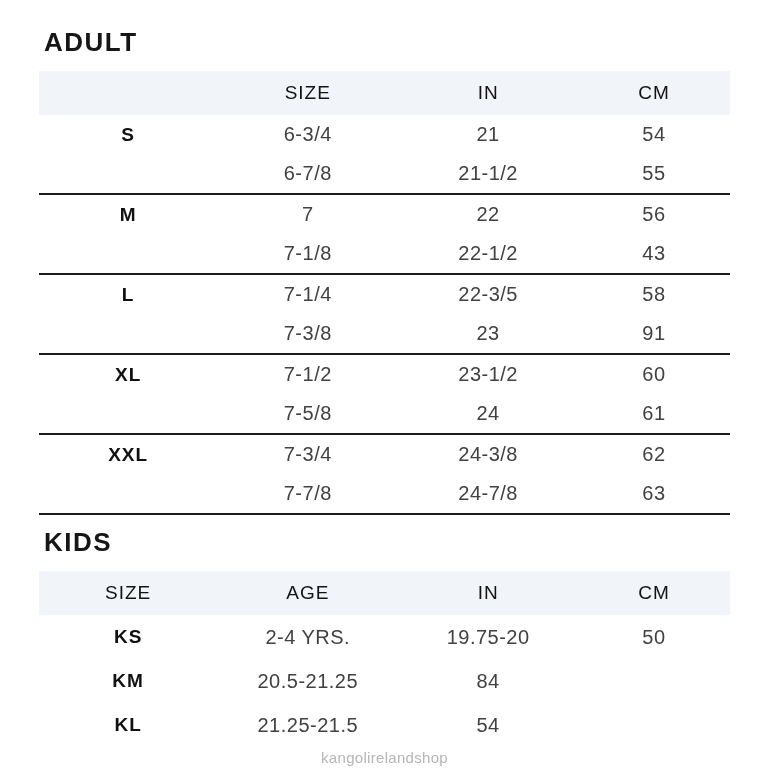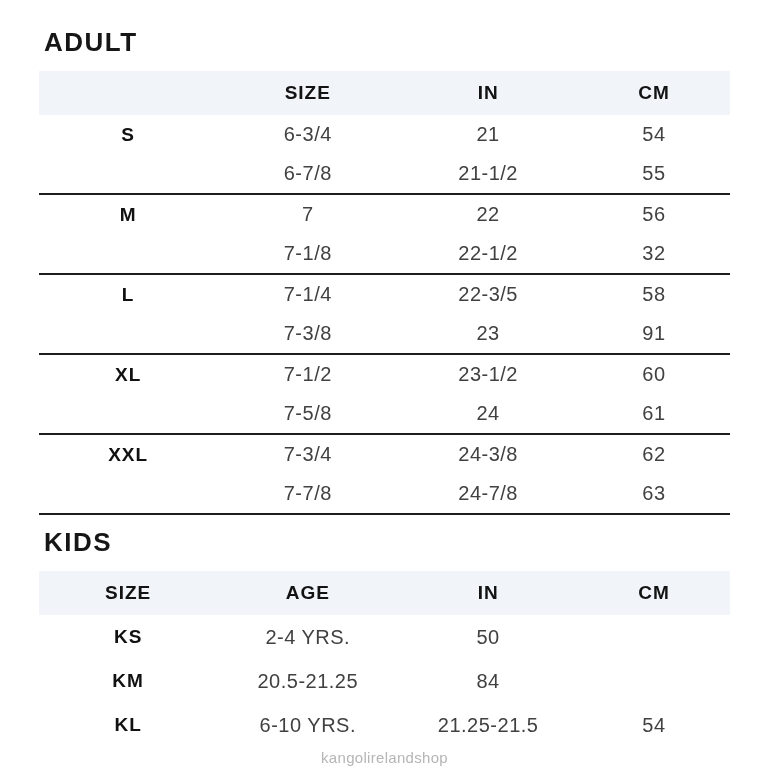--- a/index.html
+++ b/index.html
@@ -21,21 +21,21 @@
   .table { width: 691px; }
   .grid-row {
     display: grid;
     grid-template-columns: 25.8% 26.2% 26% 22%;
     align-items: center;
     text-align: center;
   }
   .thead {
     height: 44px;
     background: #f1f4f8;
-    font-weight: 700;
+    font-weight: 400;
     font-size: 19px;
     letter-spacing: 1px;
     color: #131313;
   }
   .adult .data-row { height: 39px; }
   .kids .data-row { height: 44px; }
   .data-row {
     font-size: 20px;
     font-weight: 400;
     color: #414141;
@@ -93,21 +93,21 @@
         <div class="grid-row data-row">
           <div class="bold-label">M</div>
           <div>7</div>
           <div>22</div>
           <div>56</div>
         </div>
         <div class="grid-row data-row">
           <div class="bold-label"></div>
           <div>7-1/8</div>
           <div>22-1/2</div>
-          <div>32</div>
+          <div>43</div>
         </div>
       </div>
 
       <div class="size-group">
         <div class="grid-row data-row">
           <div class="bold-label">L</div>
           <div>7-1/4</div>
           <div>22-3/5</div>
           <div>58</div>
         </div>
@@ -158,30 +158,30 @@
       <div class="grid-row thead">
         <div>SIZE</div>
         <div>AGE</div>
         <div>IN</div>
         <div>CM</div>
       </div>
 
       <div class="grid-row data-row">
         <div class="bold-label">KS</div>
         <div>2-4 YRS.</div>
+        <div>19.75-20</div>
         <div>50</div>
       </div>
       <div class="grid-row data-row">
         <div class="bold-label">KM</div>
         <div>20.5-21.25</div>
         <div>84</div>
       </div>
       <div class="grid-row data-row">
         <div class="bold-label">KL</div>
-        <div>6-10 YRS.</div>
         <div>21.25-21.5</div>
         <div>54</div>
       </div>
     </div>
   </div>
 
   <div class="watermark">kangolirelandshop</div>
 
 </div>
 

